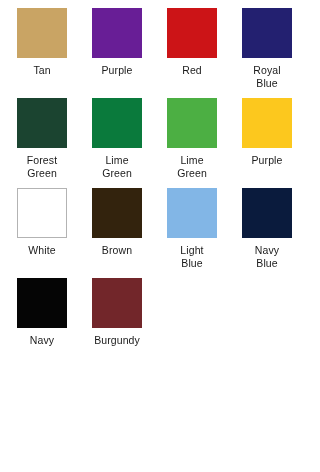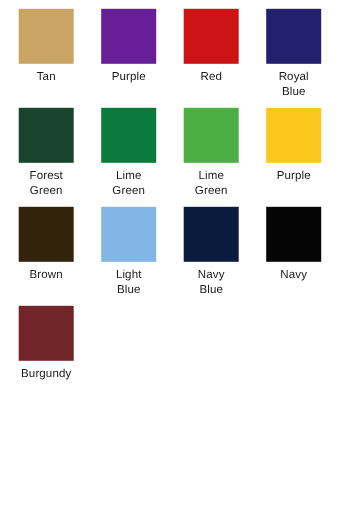--- a/index.html
+++ b/index.html
@@ -84,20 +84,24 @@
     <div class="swatch-cell">
       <div class="swatch-chip" style="background-color: rgb(76, 175, 67);"></div>
       <div class="swatch-label">Lime
 Green</div>
     </div>
     <div class="swatch-cell">
       <div class="swatch-chip" style="background-color: rgb(252, 200, 30);"></div>
       <div class="swatch-label">Purple</div>
     </div>
     <div class="swatch-cell">
+      <div class="swatch-chip bordered" style="background-color: rgb(255, 255, 255);"></div>
+      <div class="swatch-label">White</div>
+    </div>
+    <div class="swatch-cell">
       <div class="swatch-chip" style="background-color: rgb(51, 35, 13);"></div>
       <div class="swatch-label">Brown</div>
     </div>
     <div class="swatch-cell">
       <div class="swatch-chip" style="background-color: rgb(130, 182, 230);"></div>
       <div class="swatch-label">Light
 Blue</div>
     </div>
     <div class="swatch-cell">
       <div class="swatch-chip" style="background-color: rgb(10, 27, 61);"></div>

